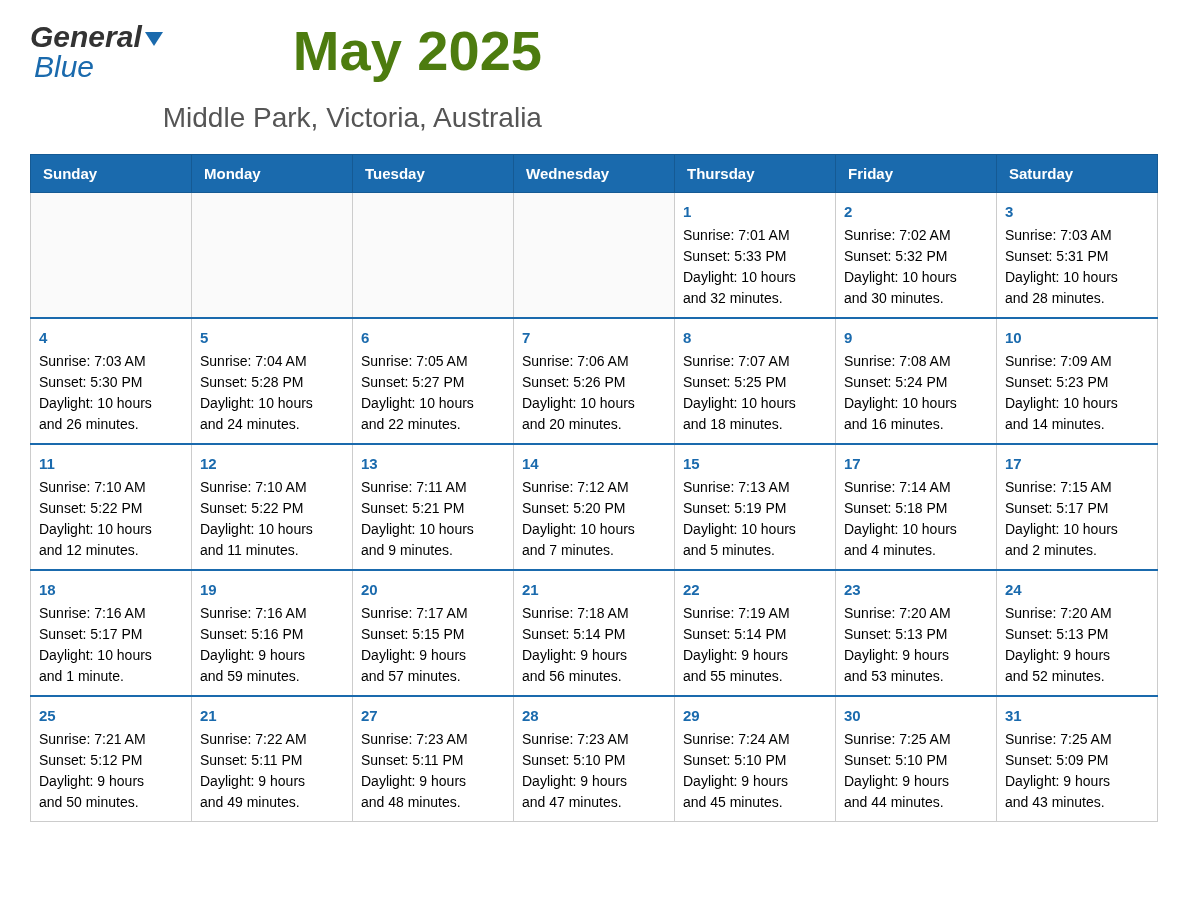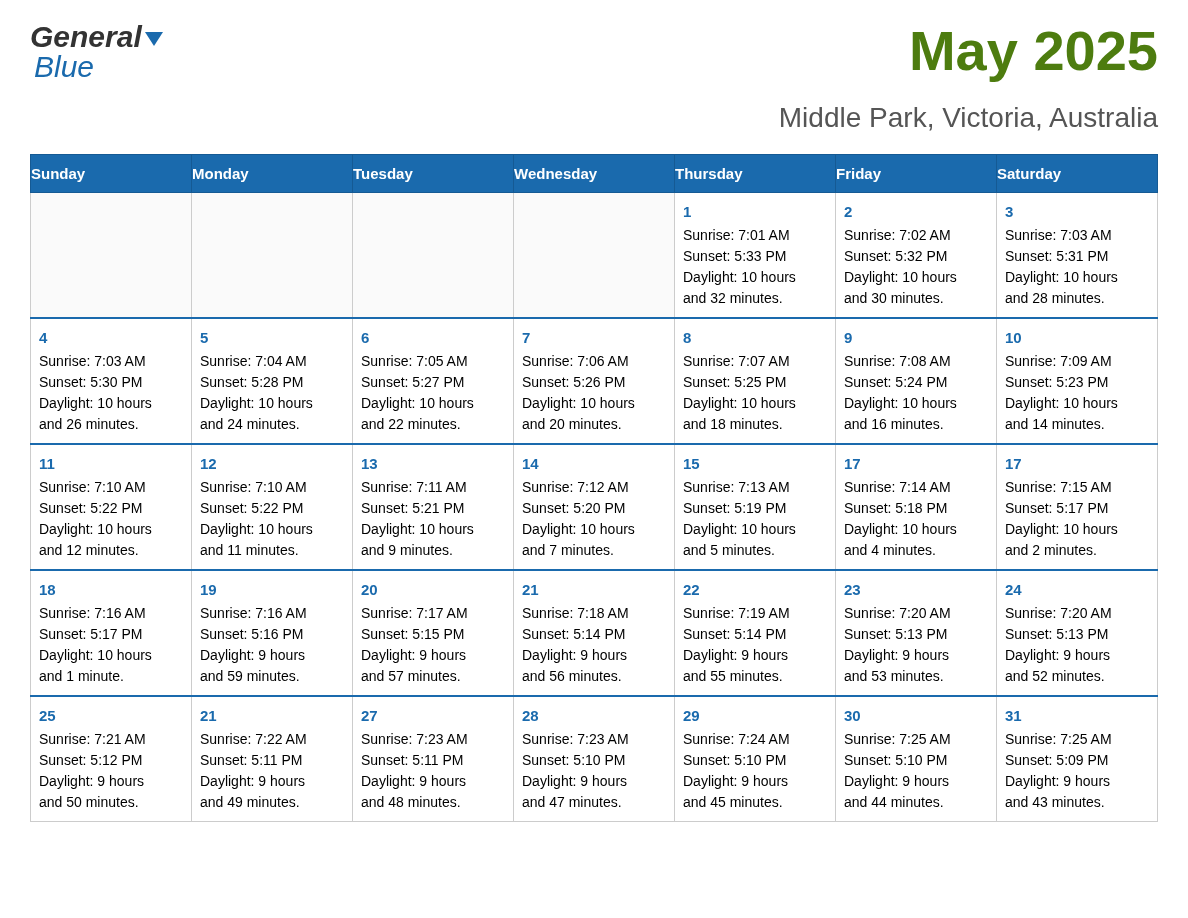--- a/index.html
+++ b/index.html
@@ -4,21 +4,21 @@
   <style>
     * { box-sizing: border-box; margin: 0; padding: 0; }
     body {
       font-family: Arial, sans-serif;
       background: #fff;
       color: #333;
       padding: 20px 30px;
     }
     .header {
       display: flex;
-      justify-content: space-between;
+      justify-content: flex-start;
       align-items: flex-start;
       margin-bottom: 20px;
     }
     .title-section {
       text-align: right;
     }
     .month-title {
       font-size: 56px;
       font-weight: bold;
       color: #4d7c0f;
@@ -30,21 +30,21 @@
       margin-top: 20px;
     }
     .calendar {
       width: 100%;
       border-collapse: collapse;
       border: 1px solid #ccc;
     }
     .calendar th {
       background-color: #1a6aad;
       color: #fff;
-      padding: 10px 0;
+      padding: 10px 12px;
       font-size: 15px;
       text-align: left;
       border: 1px solid #155a94;
     }
     .calendar td {
       vertical-align: top;
       padding: 8px;
       border: 1px solid #ccc;
       width: 14.28%;
       min-height: 90px;

